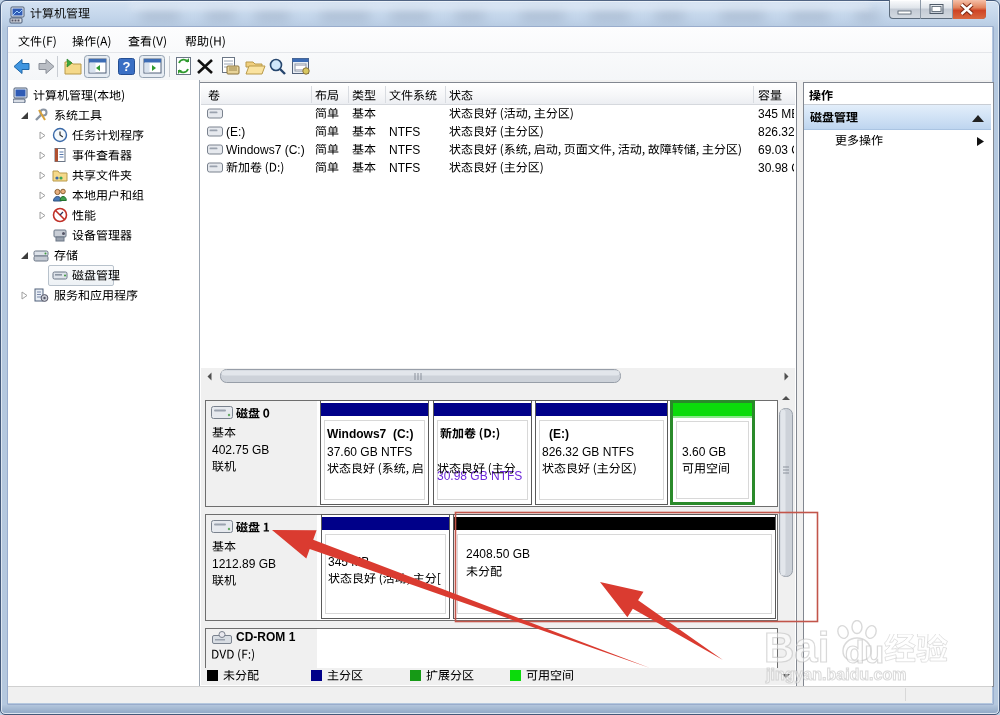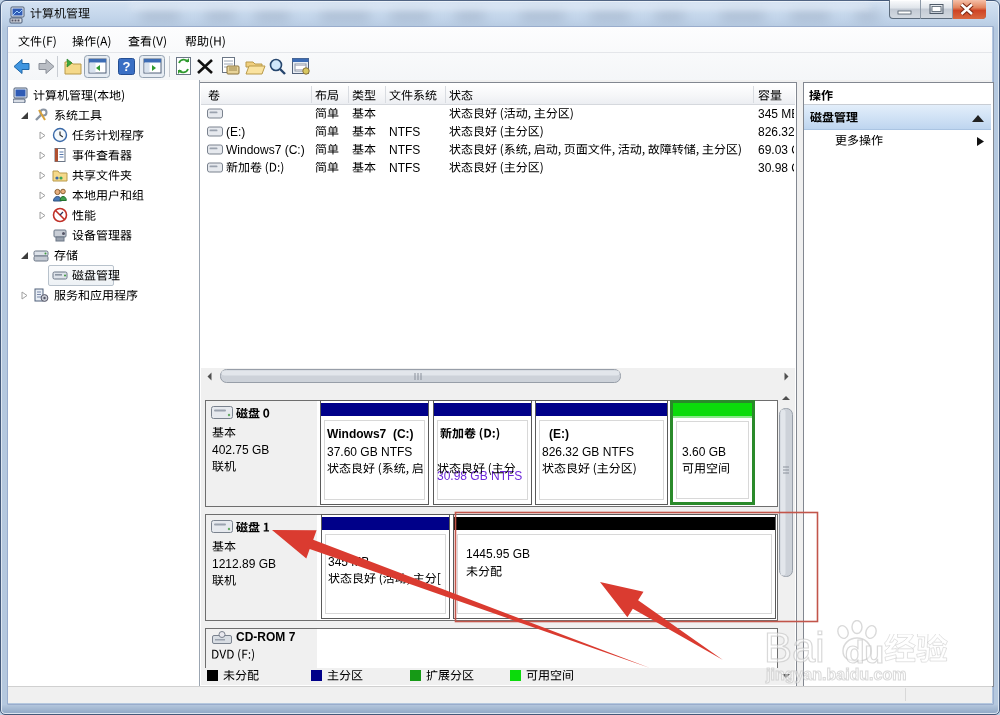--- a/index.html
+++ b/index.html
@@ -681,34 +681,34 @@
         <use href="#g61" transform="translate(24.0 9.6) scale(0.012 -0.012)"></use>
         <use href="#g62" transform="translate(36.0 9.6) scale(0.012 -0.012)"></use>
         <use href="#g7" transform="translate(50.7 9.6) scale(0.012 -0.012)"></use>
         <use href="#g63" transform="translate(54.7 9.6) scale(0.012 -0.012)"></use>
         <use href="#g64" transform="translate(66.7 9.6) scale(0.012 -0.012)"></use>
         <use href="#g65" transform="translate(78.7 9.6) scale(0.012 -0.012)"></use>
         <use href="#g66" transform="translate(84.8 9.6) scale(0.012 -0.012)"></use>
         <use href="#g67" transform="translate(96.8 9.6) scale(0.012 -0.012)"></use>
         <use href="#g83" transform="translate(108.8 9.6) scale(0.012 -0.012)"></use>
       </svg></div>
-    <div style="position:absolute;left:466px;top:546.8px;font:12px 'Liberation Sans',sans-serif;color:#000;white-space:nowrap;">1445.95 GB</div>
+    <div style="position:absolute;left:466px;top:546.8px;font:12px 'Liberation Sans',sans-serif;color:#000;white-space:nowrap;">2408.50 GB</div>
     <div style="position:absolute;left:466px;top:566.4px;"><svg width="37" height="16" viewBox="0 0 37 16" fill="#000">
         <use href="#g84" transform="translate(0.0 9.6) scale(0.012 -0.012)"></use>
         <use href="#g67" transform="translate(12.0 9.6) scale(0.012 -0.012)"></use>
         <use href="#g85" transform="translate(24.0 9.6) scale(0.012 -0.012)"></use>
       </svg></div>
     <div style="position:absolute;left:205px;top:628px;width:112px;height:39px;background:#f0f0f0;border:1px solid #6e6e6e;border-bottom:none;"></div>
     <div style="position:absolute;left:317px;top:628px;width:460px;height:39px;background:#fff;border:1px solid #6e6e6e;border-left:none;border-bottom:none;"></div>
     <svg style="position:absolute;left:211px;top:631px" width="22" height="14">
       <rect x="1.5" y="4.5" width="19" height="8" rx="1.5" fill="#d8dde3" stroke="#7a828e"></rect>
       <circle cx="11" cy="3.5" r="3" fill="#e8e8ee" stroke="#7a828e"></circle>
       <rect x="4" y="8" width="10" height="1.5" fill="#9aa2ae"></rect>
     </svg>
-    <div style="position:absolute;left:236px;top:629.8px;font:12px 'Liberation Sans',sans-serif;color:#000;white-space:nowrap;"><b>CD-ROM 7</b></div>
+    <div style="position:absolute;left:236px;top:629.8px;font:12px 'Liberation Sans',sans-serif;color:#000;white-space:nowrap;"><b>CD-ROM 1</b></div>
     <div style="position:absolute;left:211px;top:649.4px;"><svg width="45" height="16" viewBox="0 0 45 16" fill="#000">
         <use href="#g77" transform="translate(0.0 9.6) scale(0.012 -0.012)"></use>
         <use href="#g15" transform="translate(8.3 9.6) scale(0.012 -0.012)"></use>
         <use href="#g77" transform="translate(15.2 9.6) scale(0.012 -0.012)"></use>
         <use href="#g7" transform="translate(26.1 9.6) scale(0.012 -0.012)"></use>
         <use href="#g8" transform="translate(30.2 9.6) scale(0.012 -0.012)"></use>
         <use href="#g78" transform="translate(36.8 9.6) scale(0.012 -0.012)"></use>
         <use href="#g9" transform="translate(40.1 9.6) scale(0.012 -0.012)"></use>
       </svg></div>
     <svg style="position:absolute;left:778px;top:389px" width="16" height="296">
@@ -764,21 +764,21 @@
         <use href="#g88" transform="translate(0.0 9.6) scale(0.012 -0.012)"></use>
         <use href="#g89" transform="translate(12.0 9.6) scale(0.012 -0.012)"></use>
         <use href="#g10" transform="translate(24.0 9.6) scale(0.012 -0.012)"></use>
         <use href="#g11" transform="translate(36.0 9.6) scale(0.012 -0.012)"></use>
       </svg></div>
     <svg style="position:absolute;left:977px;top:137px" width="8" height="10">
       <path d="M0 0l7 4.5L0 9z" fill="#111"></path>
     </svg>
     <div style="position:absolute;left:8px;top:686px;width:984px;height:16px;background:#f0f0f0;border-top:1px solid #d0d0d0;"></div>
     <div style="position:absolute;left:905px;top:688px;width:1px;height:13px;background:#d8d8d8;"></div>
-    <div style="position:absolute;left:764px;top:624px;z-index:40;font-family:'Liberation Sans',sans-serif;font-weight:normal;font-size:42px;color:rgba(255,255,255,0.55);-webkit-text-stroke:1.2px rgba(185,185,185,0.55);">Bai</div>
+    <div style="position:absolute;left:764px;top:624px;z-index:40;font-family:'Liberation Sans',sans-serif;font-weight:bold;font-size:42px;color:rgba(255,255,255,0.55);-webkit-text-stroke:1.2px rgba(185,185,185,0.55);">Bai</div>
     <svg style="position:absolute;left:833px;top:620px;z-index:40" width="46" height="48" fill="rgba(255,255,255,0.45)" stroke="rgba(185,185,185,0.55)" stroke-width="1.4">
       <ellipse cx="10" cy="12" rx="5" ry="6.5" transform="rotate(-20 10 12)"></ellipse>
       <ellipse cx="24" cy="7" rx="5" ry="6.5"></ellipse>
       <ellipse cx="38" cy="12" rx="5" ry="6.5" transform="rotate(20 38 12)"></ellipse>
       <path d="M24 18c8 0 14 6 14 13s-5 10-14 10-14-3-14-10 6-13 14-13z"></path>
     </svg>
     <div style="position:absolute;left:845px;top:634px;z-index:41;font-family:'Liberation Sans',sans-serif;font-weight:bold;font-size:32px;color:rgba(255,255,255,0.55);-webkit-text-stroke:1.2px rgba(185,185,185,0.55);">du</div>
     <div style="position:absolute;left:884px;top:634px;z-index:40;"><svg stroke="rgba(185,185,185,0.55)" stroke-width="24" width="65" height="41" viewBox="0 0 65 41" fill="rgba(255,255,255,0.5)">
         <use href="#b15" transform="translate(0.0 25.6) scale(0.032 -0.032)"></use>
         <use href="#b16" transform="translate(32.0 25.6) scale(0.032 -0.032)"></use>

